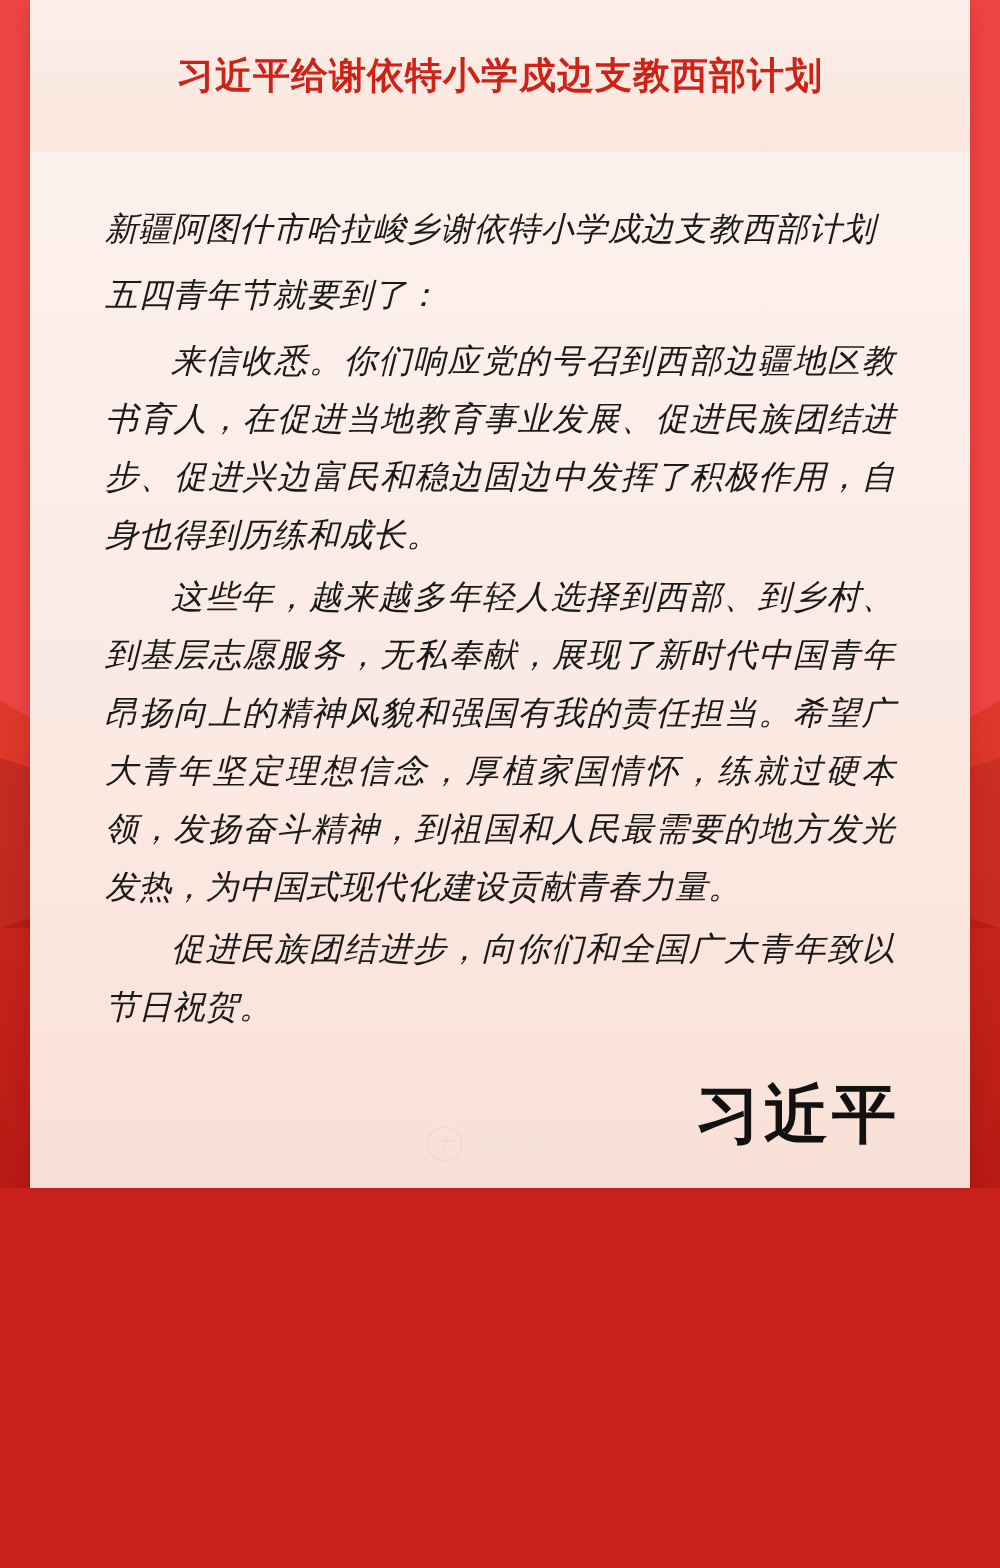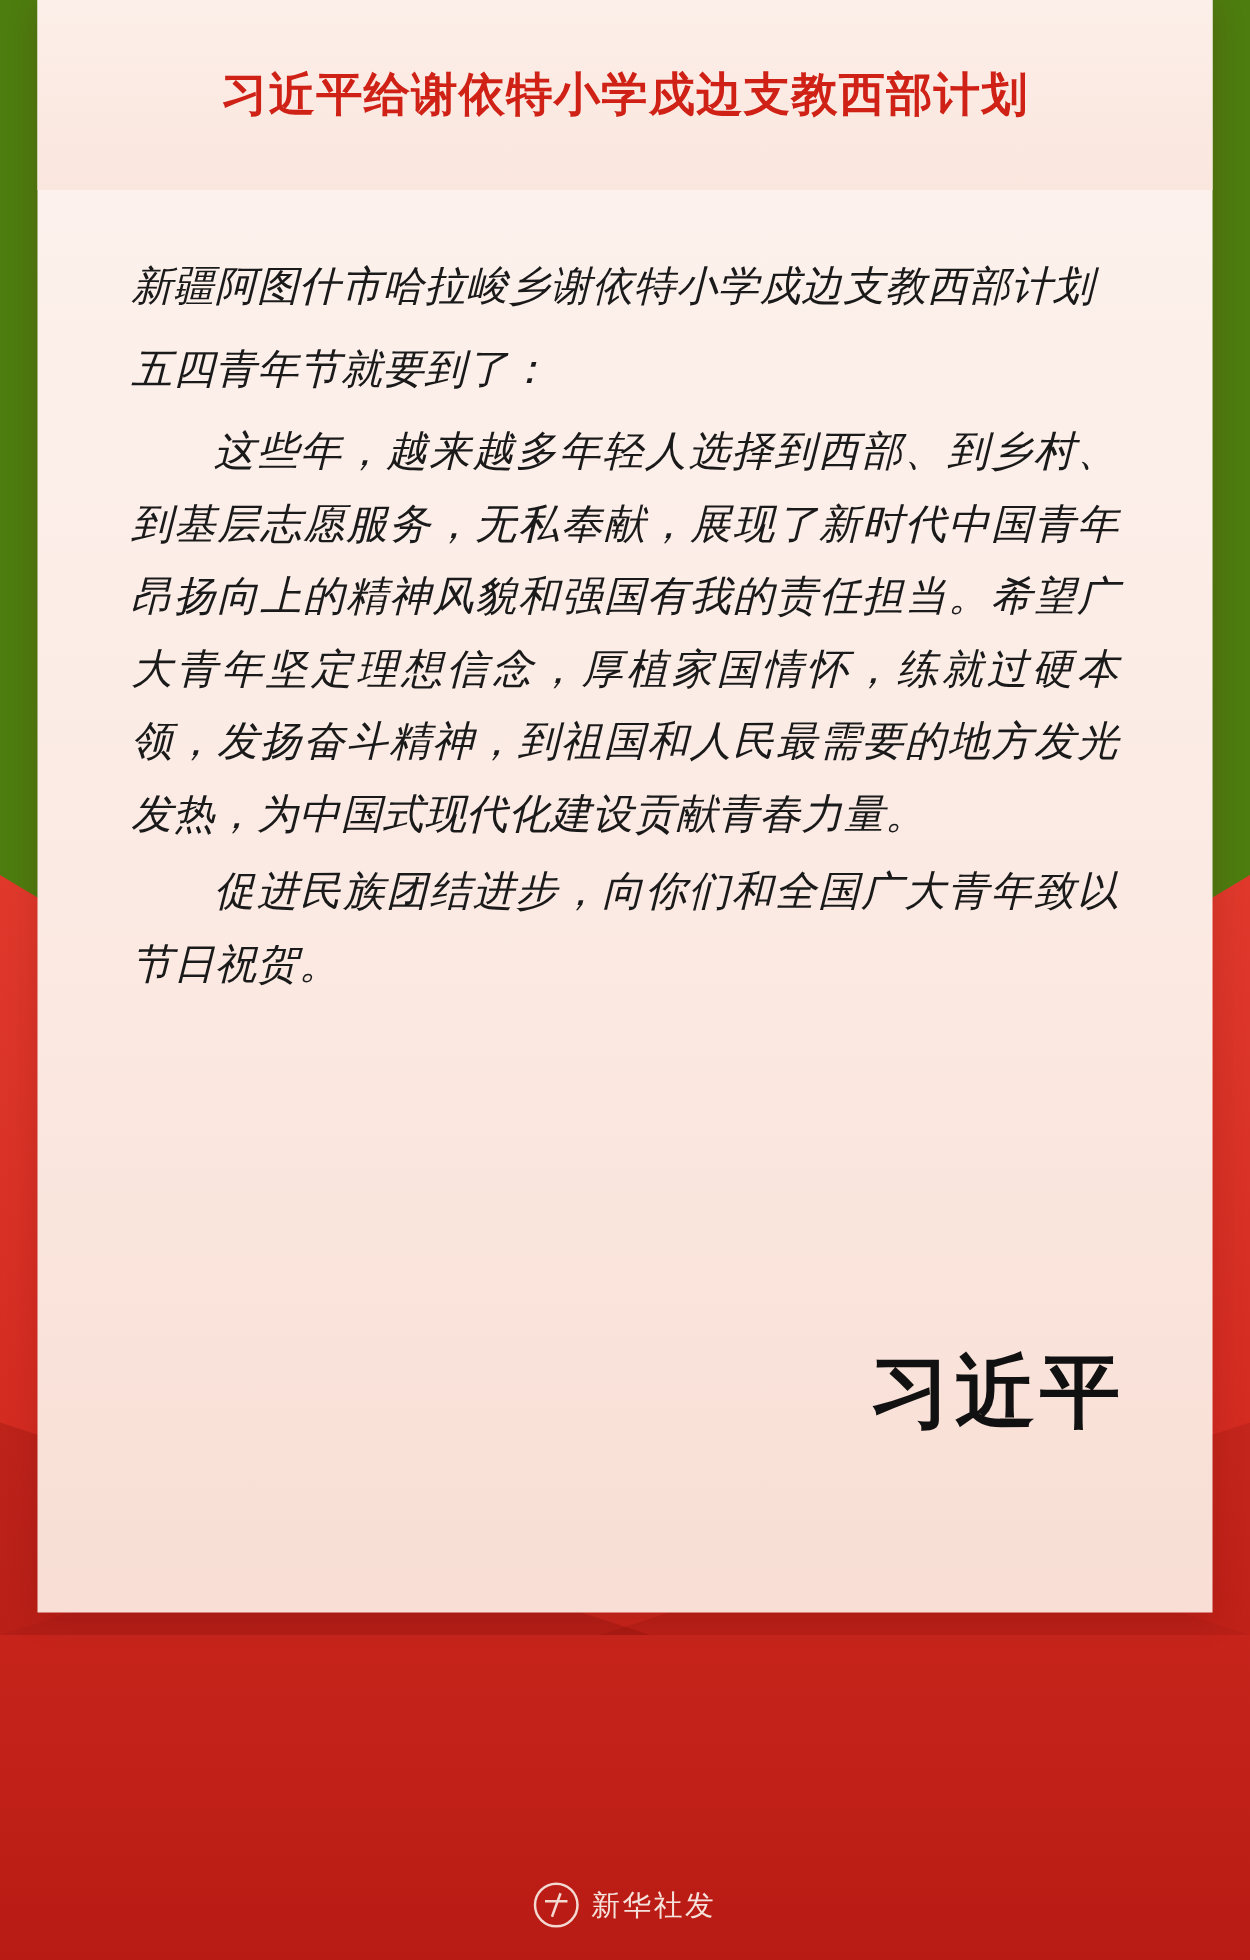--- a/index.html
+++ b/index.html
@@ -10,22 +10,22 @@
     width: 1000px;
     height: 1568px;
     font-family: "Liberation Serif", "DejaVu Serif", serif;
     background: #c8201a;
     overflow: hidden;
   }
 
   .poster {
     position: relative;
     width: 1000px;
-    height: 1568px;
-    background: #4d7c0f;
+    height: 1188px;
+    background: #ef4444;
     overflow: hidden;
   }
 
   
   .env-left {
     position: absolute;
     left: 0;
     top: 700px;
     width: 500px;
     height: 868px;
@@ -217,20 +217,21 @@
 
   <div class="sheet"></div>
 
   <div class="header">
     <div class="title-line">习近平给谢依特小学戍边支教西部计划</div>
   </div>
 
   <div class="content">
     <p class="para salutation">新疆阿图什市哈拉峻乡谢依特小学戍边支教西部计划</p>
     <p class="para salutation">五四青年节就要到了：</p>
+    <p class="para indent">来信收悉。你们响应党的号召到西部边疆地区教书育人，在促进当地教育事业发展、促进民族团结进步、促进兴边富民和稳边固边中发挥了积极作用，自身也得到历练和成长。</p>
     <p class="para indent">这些年，越来越多年轻人选择到西部、到乡村、到基层志愿服务，无私奉献，展现了新时代中国青年昂扬向上的精神风貌和强国有我的责任担当。希望广大青年坚定理想信念，厚植家国情怀，练就过硬本领，发扬奋斗精神，到祖国和人民最需要的地方发光发热，为中国式现代化建设贡献青春力量。</p>
     <p class="para indent">促进民族团结进步，向你们和全国广大青年致以节日祝贺。</p>
   </div>
 
   <div class="signature-block">
     <div class="signature">习近平</div>
   </div>
 
   <div class="footer">
     <span class="logo-mark"></span>

